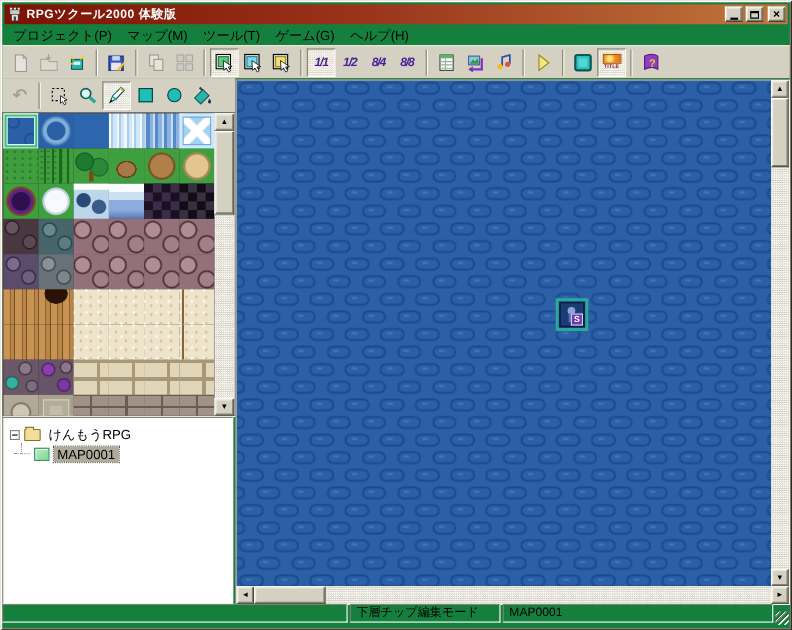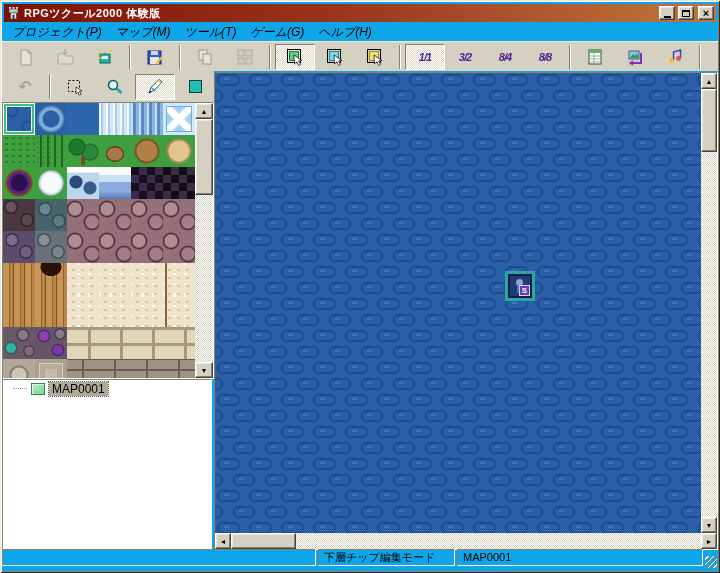--- a/index.html
+++ b/index.html
@@ -1,19 +1,19 @@
 <!DOCTYPE html>
 <html><head>
 <meta charset="utf-8">
 <style>
   html,body{margin:0;padding:0;background:#000;}
   *{box-sizing:border-box;}
   .win{
     position:relative;width:720px;height:573px;overflow:hidden;
-    background:#0ea5e9;
+    background:#15803d;
     font-family:"Liberation Sans","DejaVu Sans",sans-serif;
     box-shadow:inset 1px 1px 0 #e9e5d8, inset -1px -1px 0 #2c2c24,
                inset 2px 2px 0 #fff, inset -2px -2px 0 #84816f;
   }
   
   .titlebar{position:absolute;left:4px;top:4px;right:4px;height:18px;
     background:linear-gradient(90deg,#7c1104 0%,#99331a 45%,#c1763e 100%);
     display:flex;align-items:center;gap:3px;padding:0 2px;}
   .app-icon{width:15px;height:14px;position:relative;flex:0 0 auto;}
   .title-text{flex:1;color:#fff;font-size:11px;font-weight:bold;letter-spacing:.5px;
@@ -22,26 +22,26 @@
     border:1px solid;border-color:#fff #45453a #45453a #fff;
     box-shadow:inset -1px -1px 0 #84816f,inset 1px 1px 0 #eceadf;
     display:flex;align-items:center;justify-content:center;}
   .tb-btn.max{margin-right:1px;}
   .g-min{width:7px;height:2px;background:#000;margin-top:7px;}
   .g-max{width:8px;height:7px;border:1px solid #000;border-top-width:2px;}
   .g-close{font-size:11px;font-weight:bold;color:#000;line-height:10px;}
   
   .menubar{position:absolute;left:4px;top:23px;right:4px;height:18px;
     display:flex;align-items:center;font-size:12px;color:#000;padding-left:1px;}
-  .menu-item{padding:1px 7px;white-space:nowrap;font-style:italic;}
+  .menu-item{padding:1px 7px;white-space:nowrap;}
   
   .toolbar{position:absolute;display:flex;align-items:center;background:#d5d1c2;}
   #toolbar-main{left:2px;top:41px;right:2px;height:30px;border-top:1px solid #eee9dc;padding-left:3px;}
   #toolbar-tools{left:2px;top:71px;width:212px;height:31px;padding-left:3px;}
-  .btn{width:40px;height:26px;display:flex;align-items:center;justify-content:center;
+  .btn{width:26px;height:26px;display:flex;align-items:center;justify-content:center;
     position:relative;flex:0 0 auto;}
   .btn.pressed{border:1px solid;border-color:#84816f #fff #fff #84816f;
     background:conic-gradient(#fff 25%,#dcd8c9 0 50%,#fff 0 75%,#dcd8c9 0) 0 0/2px 2px;}
   .btn.disabled svg,.btn.disabled .g{filter:grayscale(1) opacity(.4);}
   .sep{width:0;height:24px;margin:0 4px;border-left:1px solid #84816f;border-right:1px solid #fff;flex:0 0 auto;}
   .frac{font-size:11px;font-weight:bold;color:#4b1d96;font-style:italic;letter-spacing:-1px;}
   .title-ico{display:flex;flex-direction:column;align-items:center;line-height:1;}
   .title-art{width:17px;height:9px;border:1px solid #b05a10;
     background:radial-gradient(circle at 35% 50%,#ffe070 2px,#f09020 5px,#d87010 100%);}
   .title-txt{font-size:5px;font-weight:bold;color:#8c1a1a;margin-top:1px;letter-spacing:0;}
@@ -301,21 +301,21 @@
           <rect x="2.5" y="2.5" width="13" height="13" fill="none" stroke="#000"></rect>
           <rect x="4.5" y="4.5" width="9" height="9" fill="#f0e070" stroke="#a08c18"></rect>
           <path d="M9 8l8 5.5-3.4.4 2 3.6-1.8 1-2-3.6-2.3 2z" fill="#fff" stroke="#000" stroke-width=".7"></path>
         </svg>
     </div>
     <div class="sep"></div>
     <div class="btn pressed">
         <span class="frac">1/1</span>
       </div>
     <div class="btn">
-        <span class="frac">3/2</span>
+        <span class="frac">1/2</span>
       </div>
     <div class="btn">
         <span class="frac">8/4</span>
       </div>
     <div class="btn">
         <span class="frac">8/8</span>
       </div>
     <div class="sep"></div>
     <div class="btn">
       <svg width="18" height="18">
@@ -469,20 +469,26 @@
           <span>▲</span>
         </div>
       <div class="sb-thumb" style="left:0;right:0;top:16px;height:76px;"></div>
       <div class="sb-btn" style="bottom:0;">
           <span>▼</span>
         </div>
     </div>
   </div>
 
   <div class="tree">
+    <div class="tree-row root">
+      <div class="expander"></div>
+      <div class="vline"></div>
+      <div class="folder-ico"></div>
+      <span class="node-label">けんもうRPG</span>
+    </div>
     <div class="tree-row child">
       <div class="hline"></div>
       <div class="map-ico"></div>
       <span class="node-label selected">MAP0001</span>
     </div>
   </div>
 
   <div class="map-view">
     <div class="map-content">
       <svg class="water" width="486" height="460">

